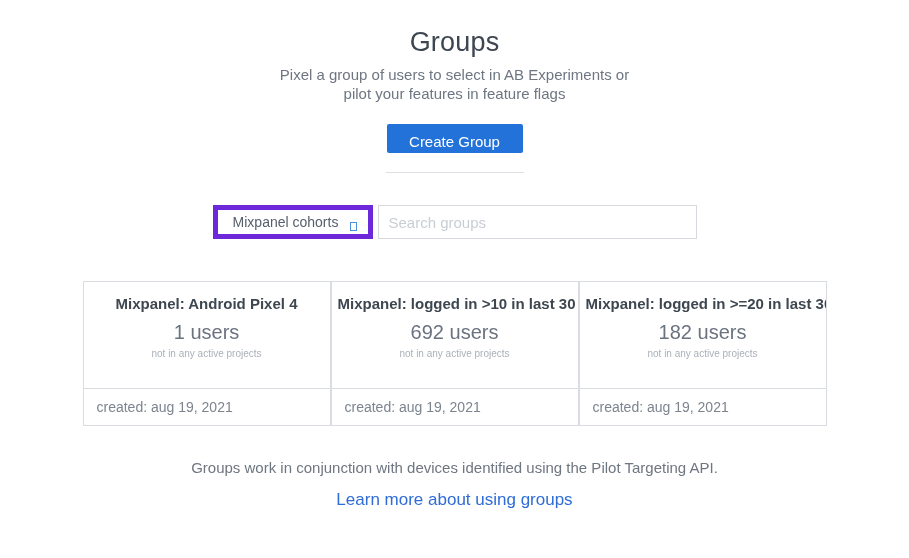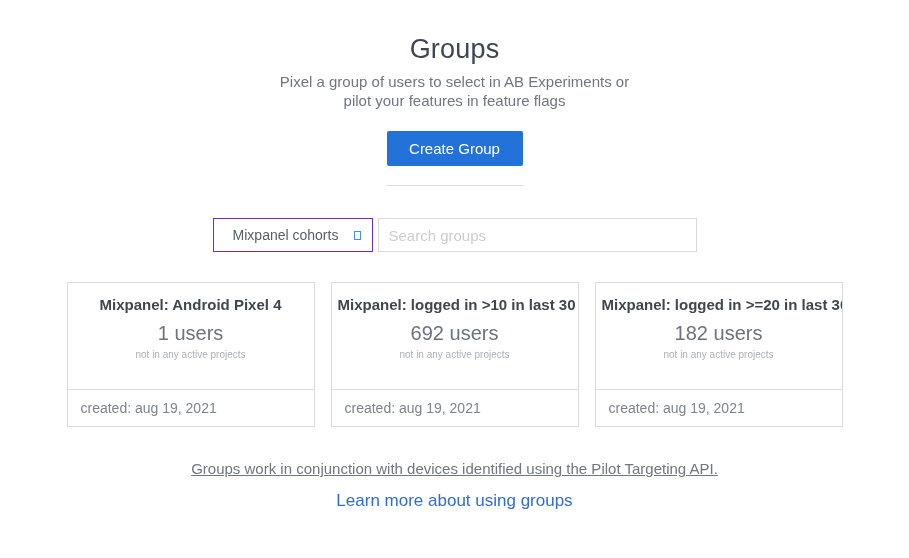--- a/index.html
+++ b/index.html
@@ -1,40 +1,40 @@
 <!DOCTYPE html>
 <html><head>
 <meta charset="utf-8">
 <style>
   * { margin: 0; padding: 0; box-sizing: border-box; }
   html, body { width: 909px; height: 558px; background: #ffffff; overflow: hidden; }
   body {
     font-family: "Liberation Sans", "DejaVu Sans", sans-serif;
     color: #3f4752;
   }
-  .page { width: 909px; height: 558px; text-align: center; padding-top: 34px; }
+  .page { width: 909px; height: 558px; text-align: center; padding-top: 27px; }
 
   .page-title {
     font-size: 27px;
     font-weight: 400;
     color: #3d4651;
     letter-spacing: 0.2px;
   }
   .page-subtitle {
     margin-top: 7px;
     font-size: 15px;
     line-height: 19px;
     color: #6e7682;
   }
 
   .create-btn {
     display: inline-block;
     margin-top: 21px;
     width: 136px;
-    height: 35px;
+    height: 29px;
     background: #2272d9;
     color: #ffffff;
     font-size: 15px;
     line-height: 35px;
     border: none;
     border-radius: 2px;
     font-family: inherit;
     cursor: pointer;
   }
 
@@ -49,21 +49,21 @@
     margin-top: 32px;
     display: flex;
     justify-content: center;
     align-items: center;
     gap: 5px;
   }
   .cohort-dropdown {
     position: relative;
     width: 160px;
     height: 34px;
-    border: 1px solid #6d28d9;
+    border: 5px solid #6d28d9;
     background: #ffffff;
     display: flex;
     align-items: center;
     justify-content: center;
     cursor: pointer;
   }
   .cohort-dropdown .label {
     font-size: 14px;
     color: #555f6b;
     margin-right: 14px;
@@ -83,24 +83,23 @@
     border: 1px solid #d6dade;
     padding: 0 10px;
     font-size: 15px;
     color: #555f6b;
     font-family: inherit;
     outline: none;
   }
   .search-input::placeholder { color: #c9ced4; opacity: 1; }
 
   .cards-row {
-    margin-top: 30px;
+    margin-top: 42px;
     display: flex;
     justify-content: center;
-    gap: 16px;
   }
   .card {
     width: 248px;
     height: 145px;
     border: 1px solid #d9dce0;
     background: #ffffff;
     display: flex;
     flex-direction: column;
     text-align: center;
     cursor: pointer;
@@ -132,21 +131,20 @@
     align-items: center;
     padding-left: 13px;
     font-size: 14px;
     color: #7c848e;
   }
 
   .footer-note {
     margin-top: 33px;
     font-size: 15px;
     color: #6e7682;
-    text-decoration: underline;
   }
   .footer-link {
     display: inline-block;
     margin-top: 14px;
     font-size: 17px;
     color: #2f6cd5;
     text-decoration: none;
     cursor: pointer;
   }
 </style>

